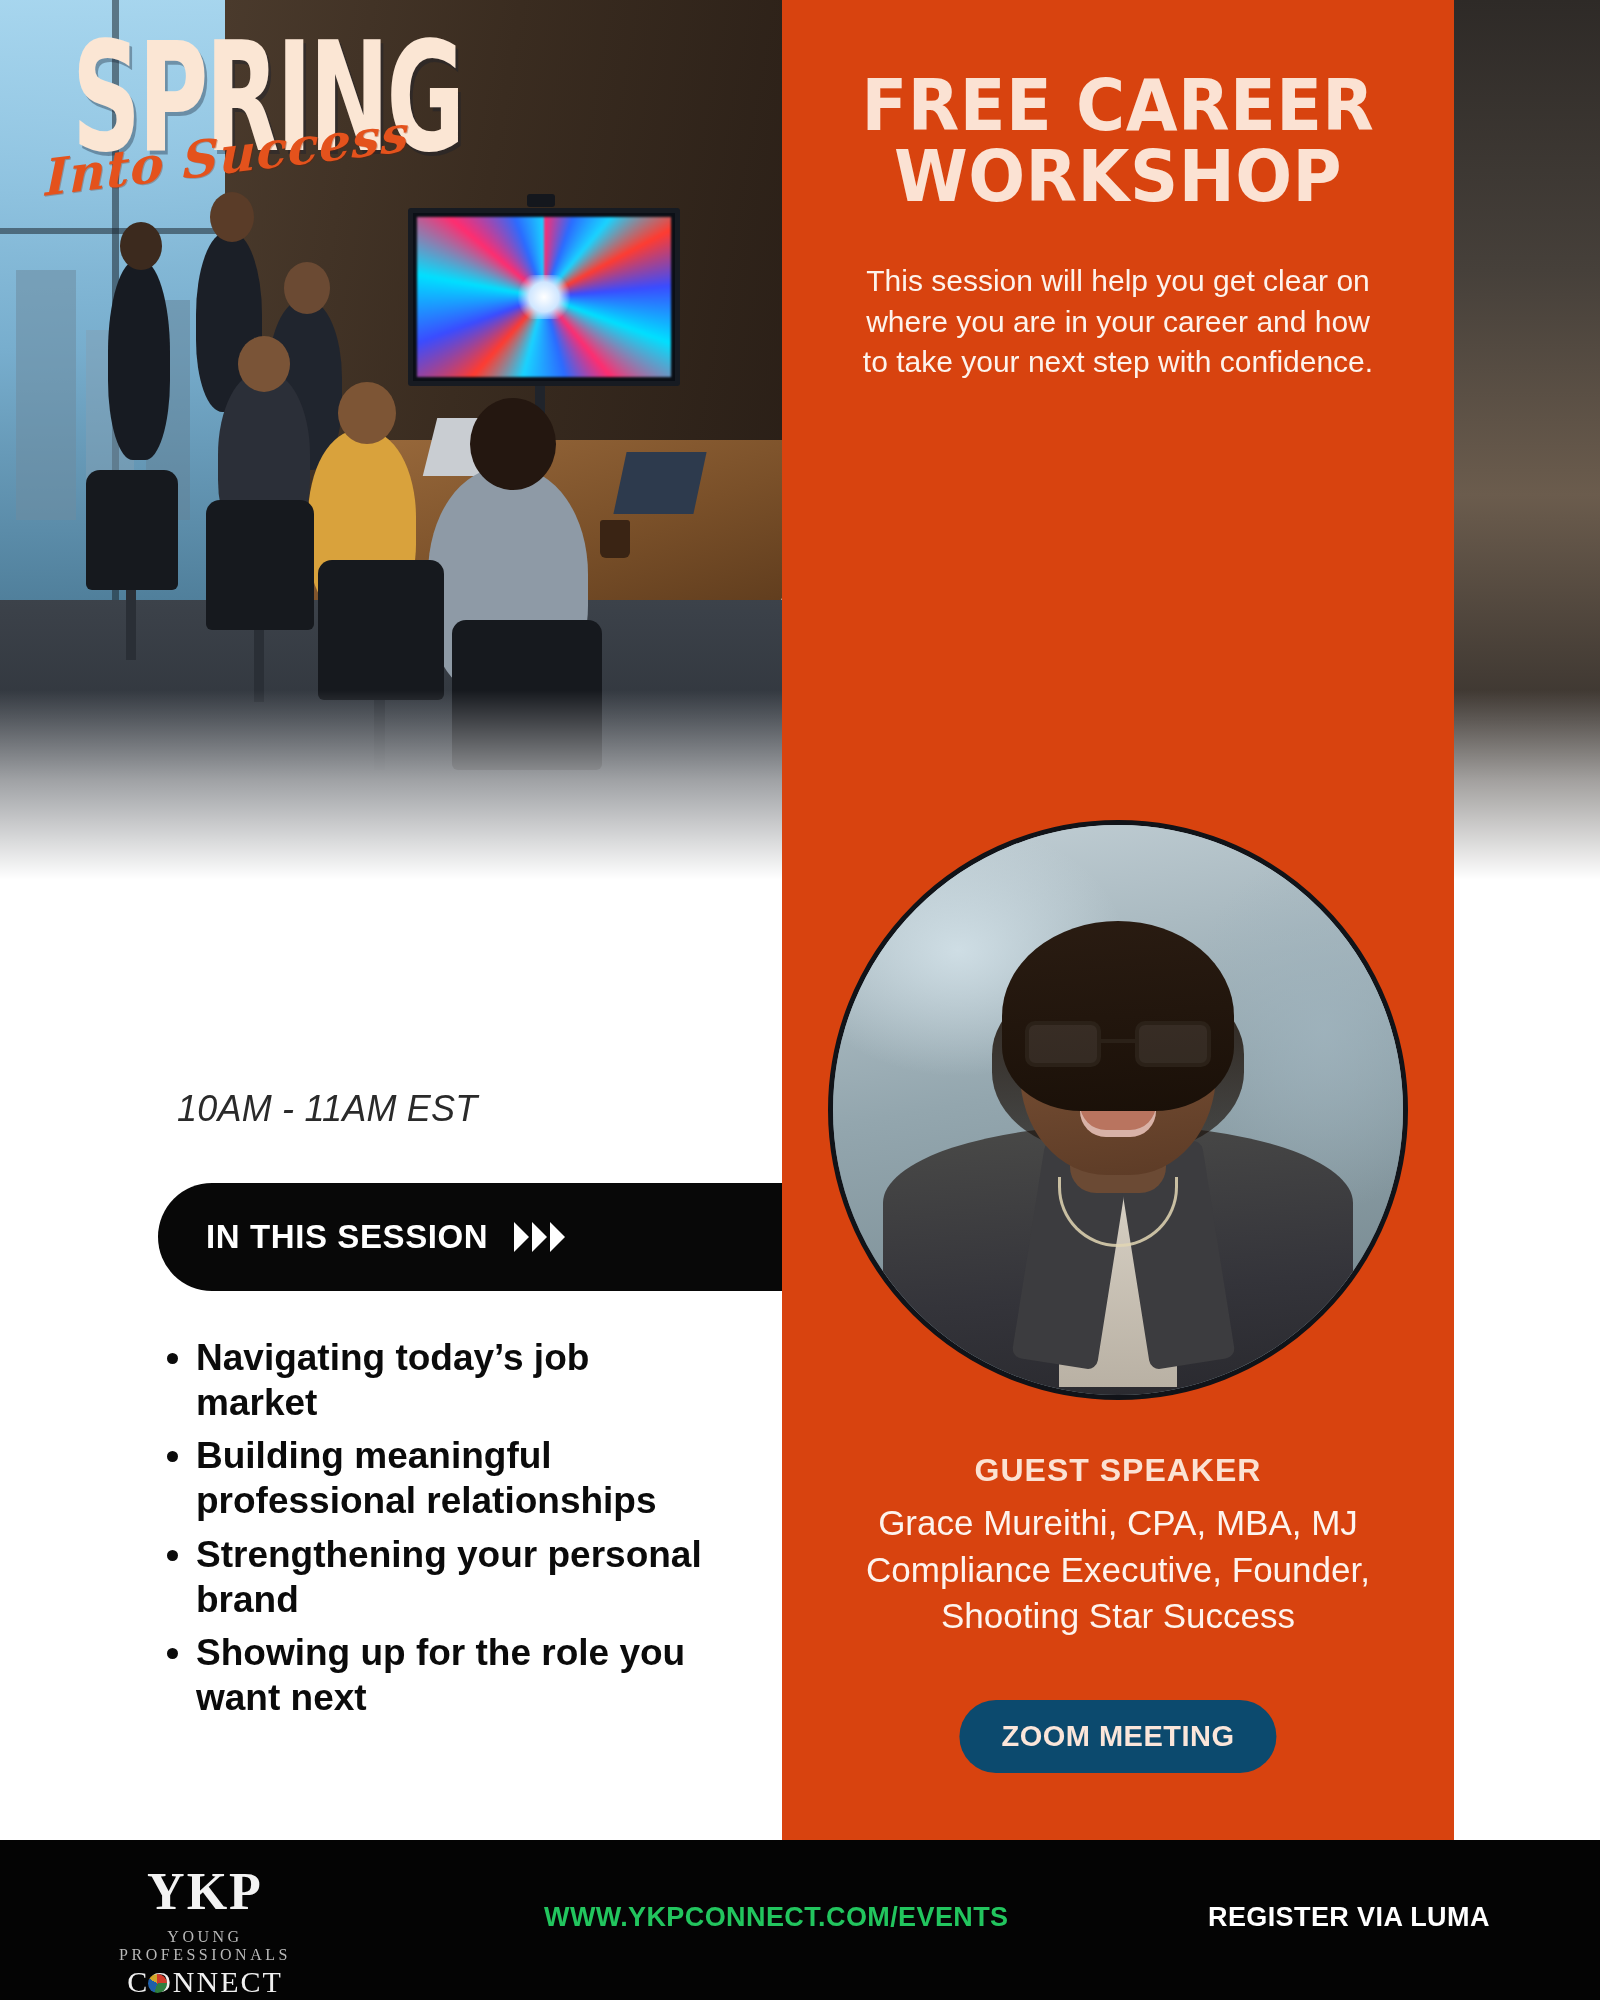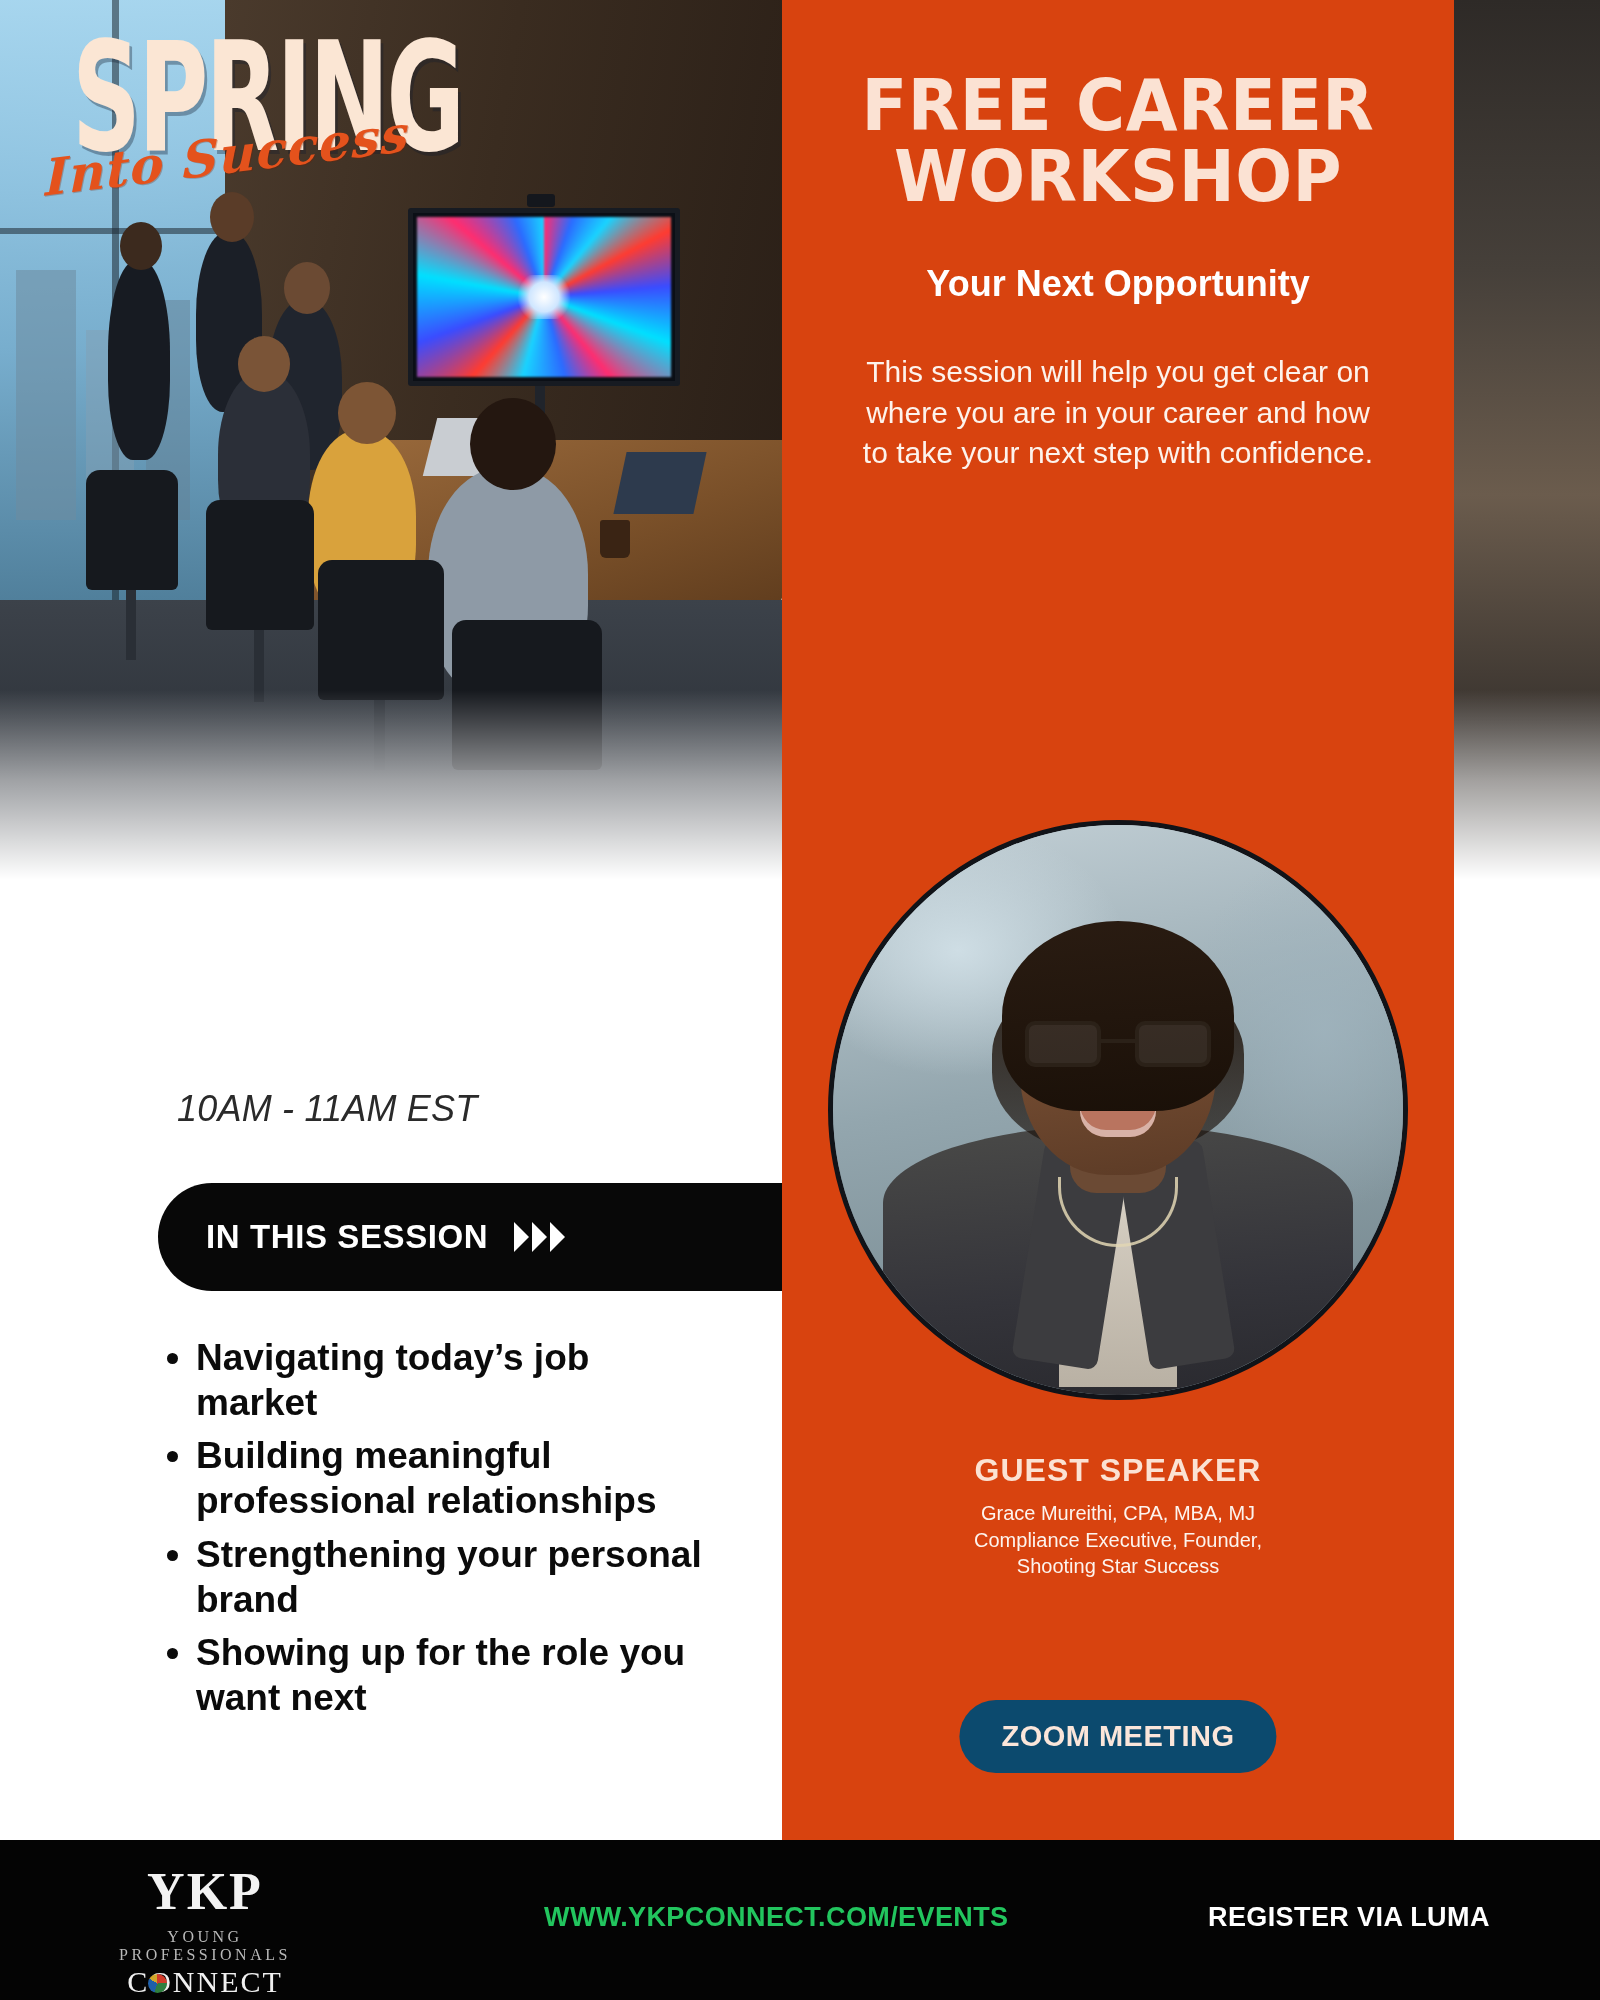--- a/index.html
+++ b/index.html
@@ -239,21 +239,21 @@
 
   .guest-label{
     position:absolute; left:0; top:1452px; width:672px;
     text-align:center;
     font-weight:700; font-size:32px; letter-spacing:1px;
     color:#fbe2d3;
   }
   .speaker-lines{
     position:absolute; left:0; top:1500px; width:672px;
     text-align:center; padding:0 46px;
-    font-size:20px; line-height:1.33; color:#fdf4ee; font-weight:400;
+    font-size:35px; line-height:1.33; color:#fdf4ee; font-weight:400;
   }
   .zoom-btn{
     position:absolute; left:50%; top:1700px;
     transform:translateX(-50%);
     background:#0c4a6e;
     color:#fbe6da;
     font-weight:700; font-size:29px; letter-spacing:.5px;
     padding:20px 42px;
     border-radius:40px;
     white-space:nowrap;
@@ -421,21 +421,20 @@
   </ul>
 </div>
 
 <div class="orange-panel">
   <div class="op-inner">
     <div class="headline">
       <div>FREE CAREER</div>
       <div>WORKSHOP</div>
     </div>
     <div class="subhead">
-      <div>Your Next Opportunity</div>
     </div>
     <div class="blurb">This session will help you get clear on where you are in your career and how to take your next step with confidence.</div>
   </div>
 
   <div class="speaker-photo">
     <div class="sp-bgblur"></div>
     <div class="sp-body"></div>
     <div class="sp-shirt"></div>
     <div class="sp-collarL"></div>
     <div class="sp-collarR"></div>

